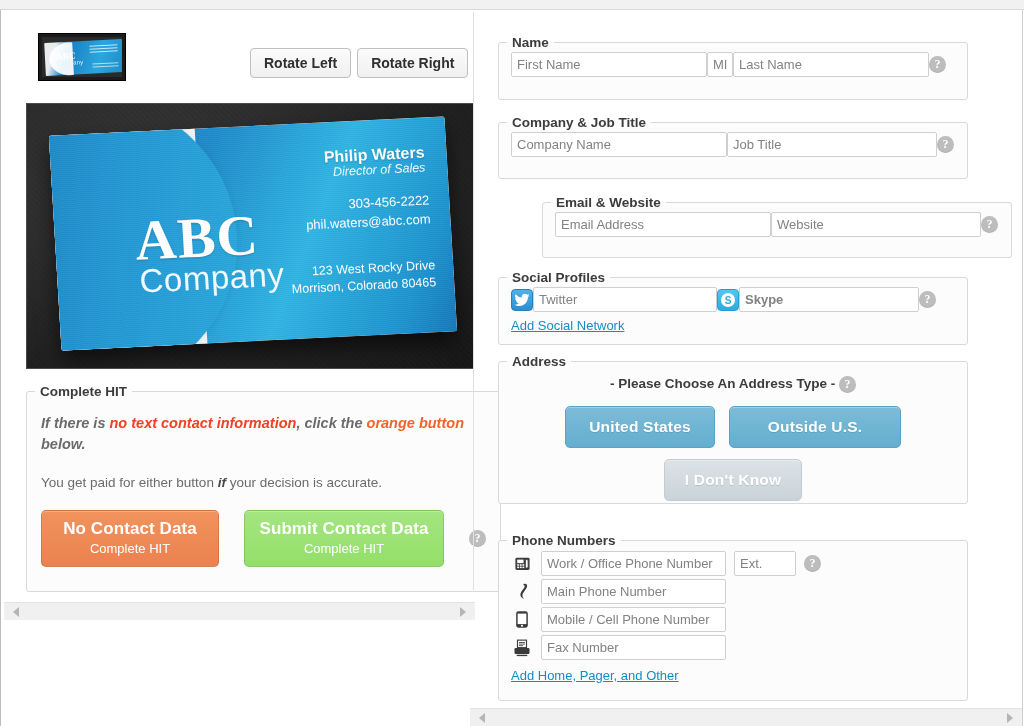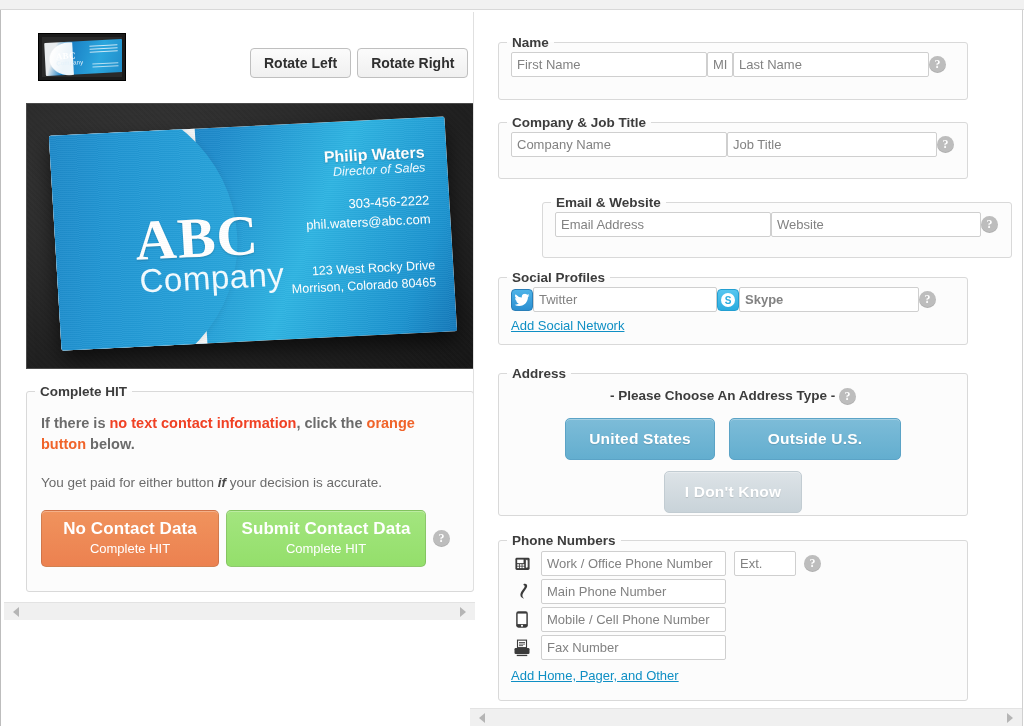--- a/index.html
+++ b/index.html
@@ -169,27 +169,27 @@
     position: absolute;
   }
   fieldset.fs > legend {
     font-size: 13.5px; font-weight: bold; color: #3c3c3c;
     padding: 0 5px; margin-left: 8px;
   }
 
   
   #fs-hit { left: 24px; top: 372px; width: 448px; height: 208px; }
   .hit-body { padding: 8px 14px 0 14px; }
-  .hit-line1 { font-size: 14.5px; line-height: 1.45; color:#555; font-weight:bold; margin: 6px 0 0 0;}
+  .hit-line1 { font-size: 14.5px; line-height: 1.45; color:#555; font-weight:bold; margin: 6px 0 0 0; font-style: italic;}
   .hit-line1 .grey { color:#6b6b6b; font-weight:bold;}
   .hl-red { color:#f04124; }
   .hl-orange { color:#f0642a; }
   .hit-line2 { font-size: 13.5px; color:#6b6b6b; margin-top: 20px; }
   .hit-line2 i { font-weight: bold; font-style: italic; color:#4a4a4a;}
-  .hit-buttons { display:flex; align-items:center; gap:7px; margin-top: 20px; }
+  .hit-buttons { display:flex; align-items:center; gap:25px; margin-top: 20px; }
   .big-btn {
     border-radius: 5px; border:1px solid rgba(0,0,0,.12);
     text-align:center; color:#fff; cursor:pointer;
     padding: 9px 0 8px 0;
     box-shadow: inset 0 1px 0 rgba(255,255,255,.28);
   }
   .big-btn .t1 { font-size: 17px; font-weight:bold; line-height:1.1; letter-spacing:.1px;}
   .big-btn .t2 { font-size: 13px; line-height:1.5; font-weight:normal; }
   #btn-no { width: 178px; background: linear-gradient(#f0935d,#ec8150); }
   #btn-submit { width: 200px; background: linear-gradient(#a3e57f,#94df6b); }
@@ -220,21 +220,21 @@
   .arr-l { left:9px; border-top:5px solid transparent; border-bottom:5px solid transparent; border-right:6px solid #b5b5b5;}
   .arr-r { right:9px; border-top:5px solid transparent; border-bottom:5px solid transparent; border-left:6px solid #b5b5b5;}
   .panel-divider {
     position:absolute; left:473px; top:12px; width:1px; height:578px; background:#e0e0e0;
   }
 
   #fs-name    { left:498px; top:35px;  width:470px; height:65px; }
   #fs-company { left:498px; top:115px; width:470px; height:64px; }
   #fs-email   { left:498px; top:195px; width:470px; height:63px;margin-left:44px; }
   #fs-social  { left:498px; top:270px; width:470px; height:75px; }
-  #fs-address { left:498px; top:366px; width:470px; height:150px; }
+  #fs-address { left:498px; top:354px; width:470px; height:150px; }
   #fs-phone   { left:498px; top:533px; width:470px; height:168px; }
 
   .row { display:flex; align-items:center; padding: 2px 12px 0 12px; }
   input.tb {
     font-family:"Liberation Sans", sans-serif;
     font-size: 13px; color:#6f6f6f;
     border:1px solid #cfcfcf; border-radius:2px;
     padding: 4px 5px; height:25px; background:#fff; outline:none;
   }
   input.tb::placeholder { color:#828282; opacity:1; }

